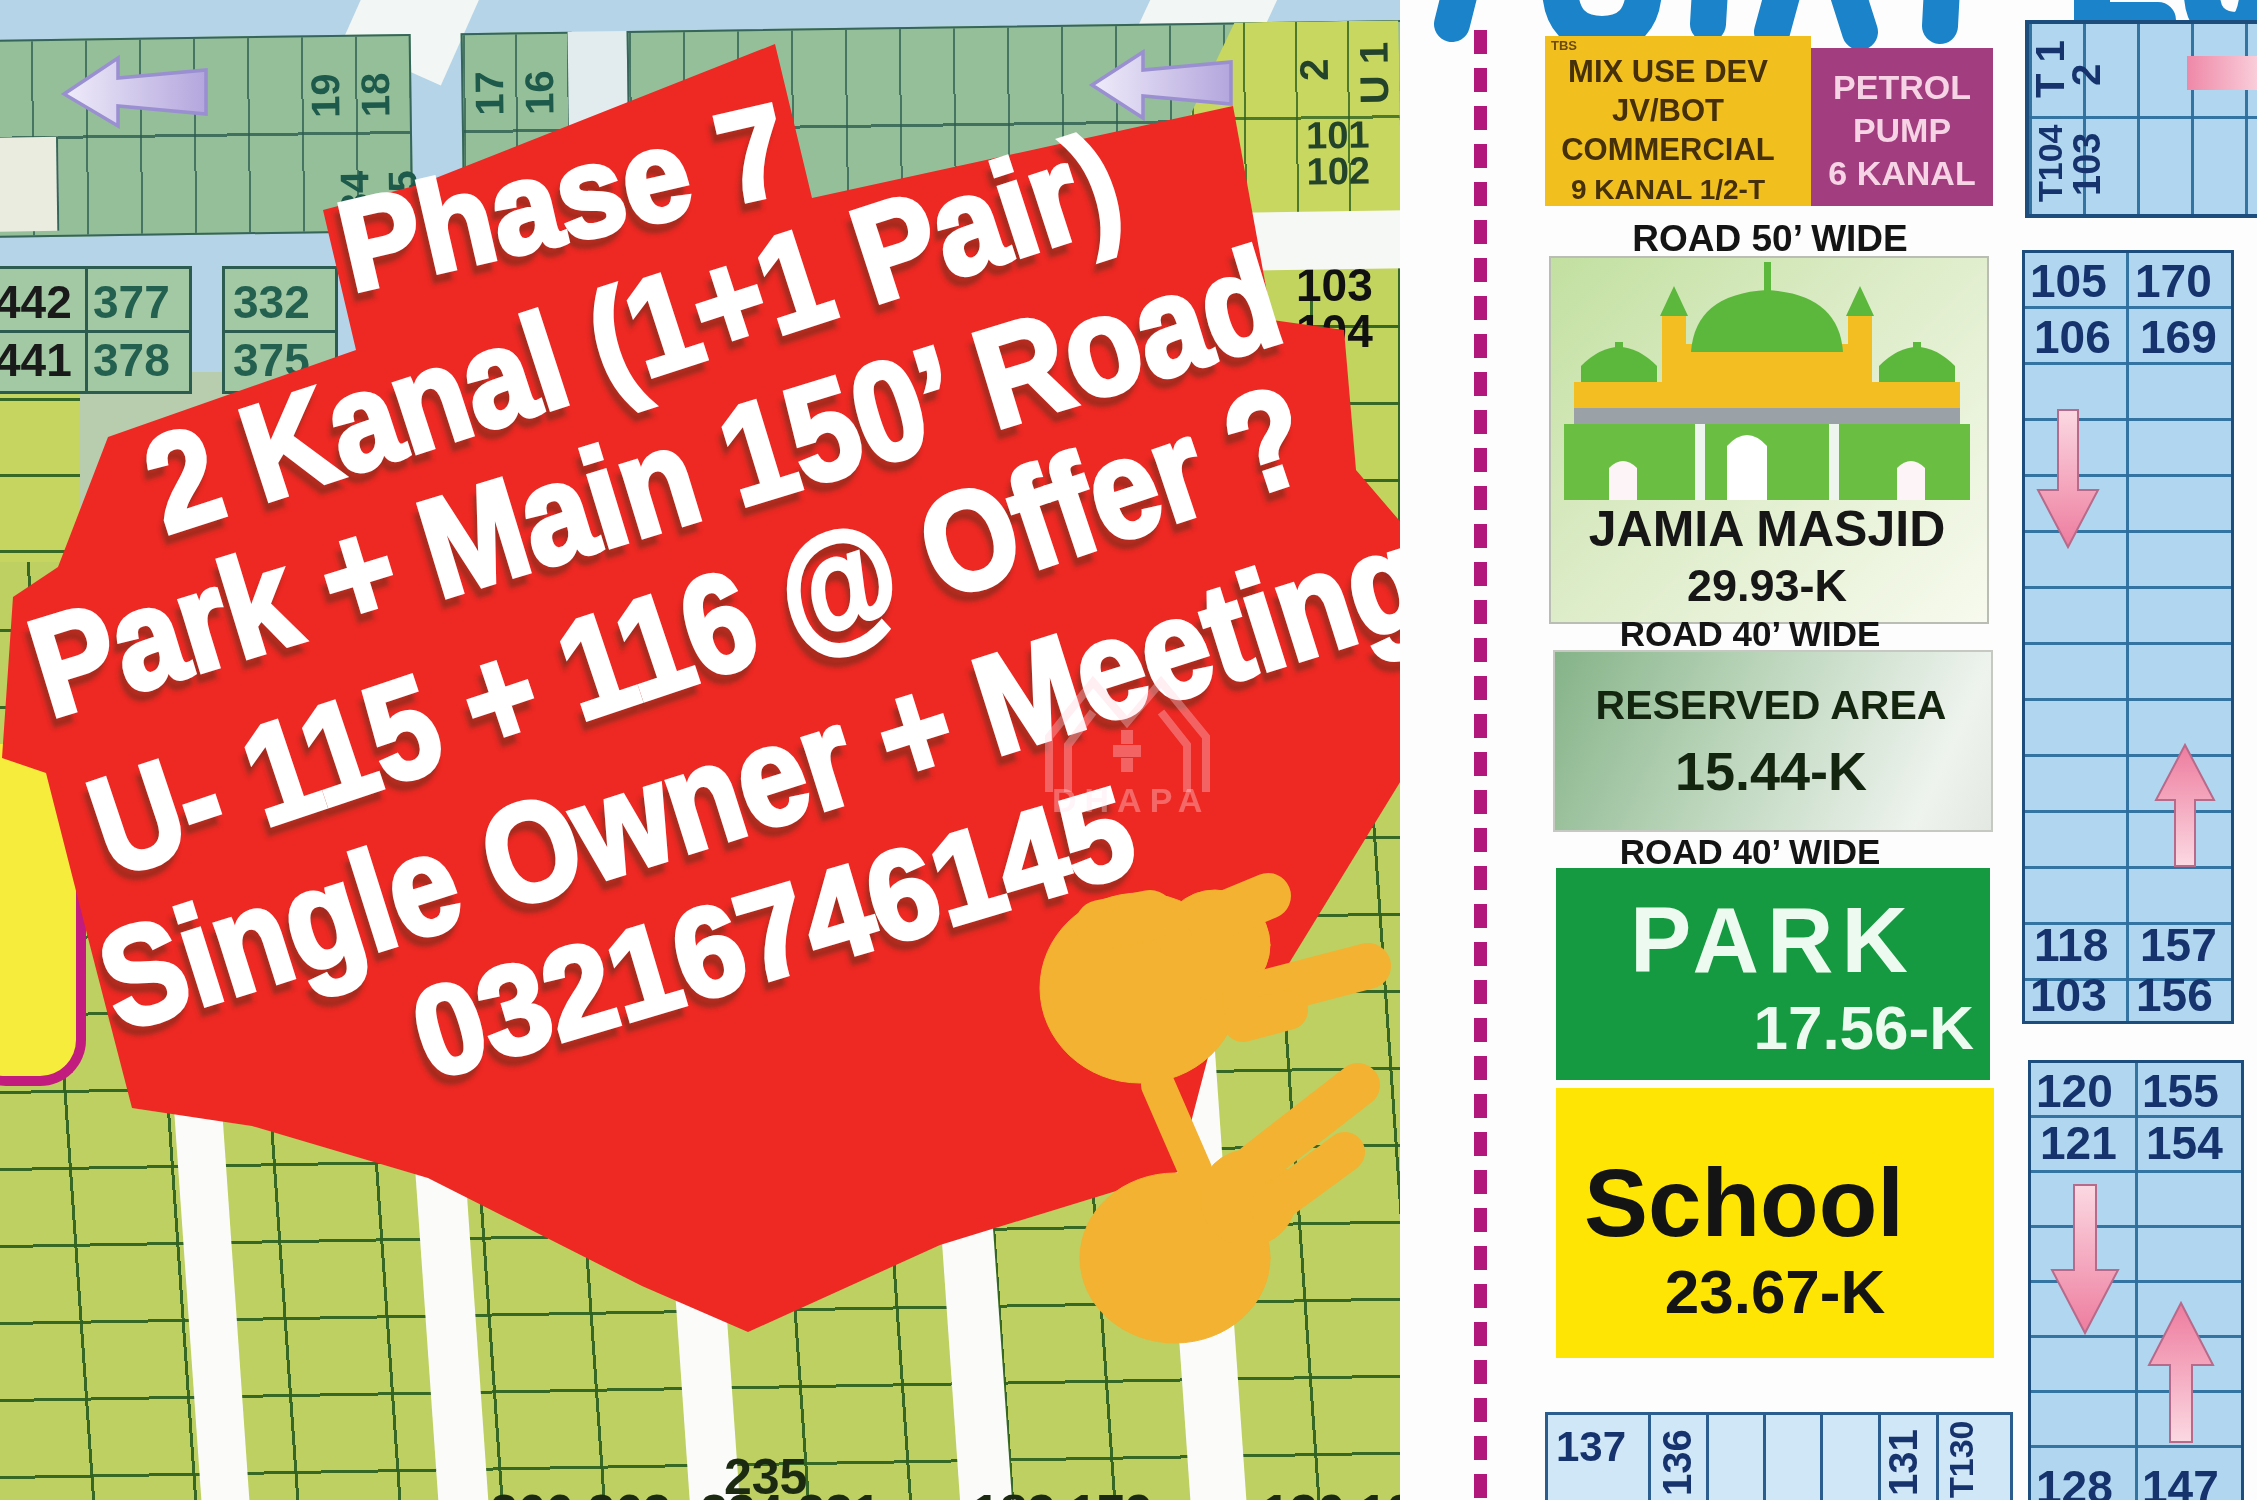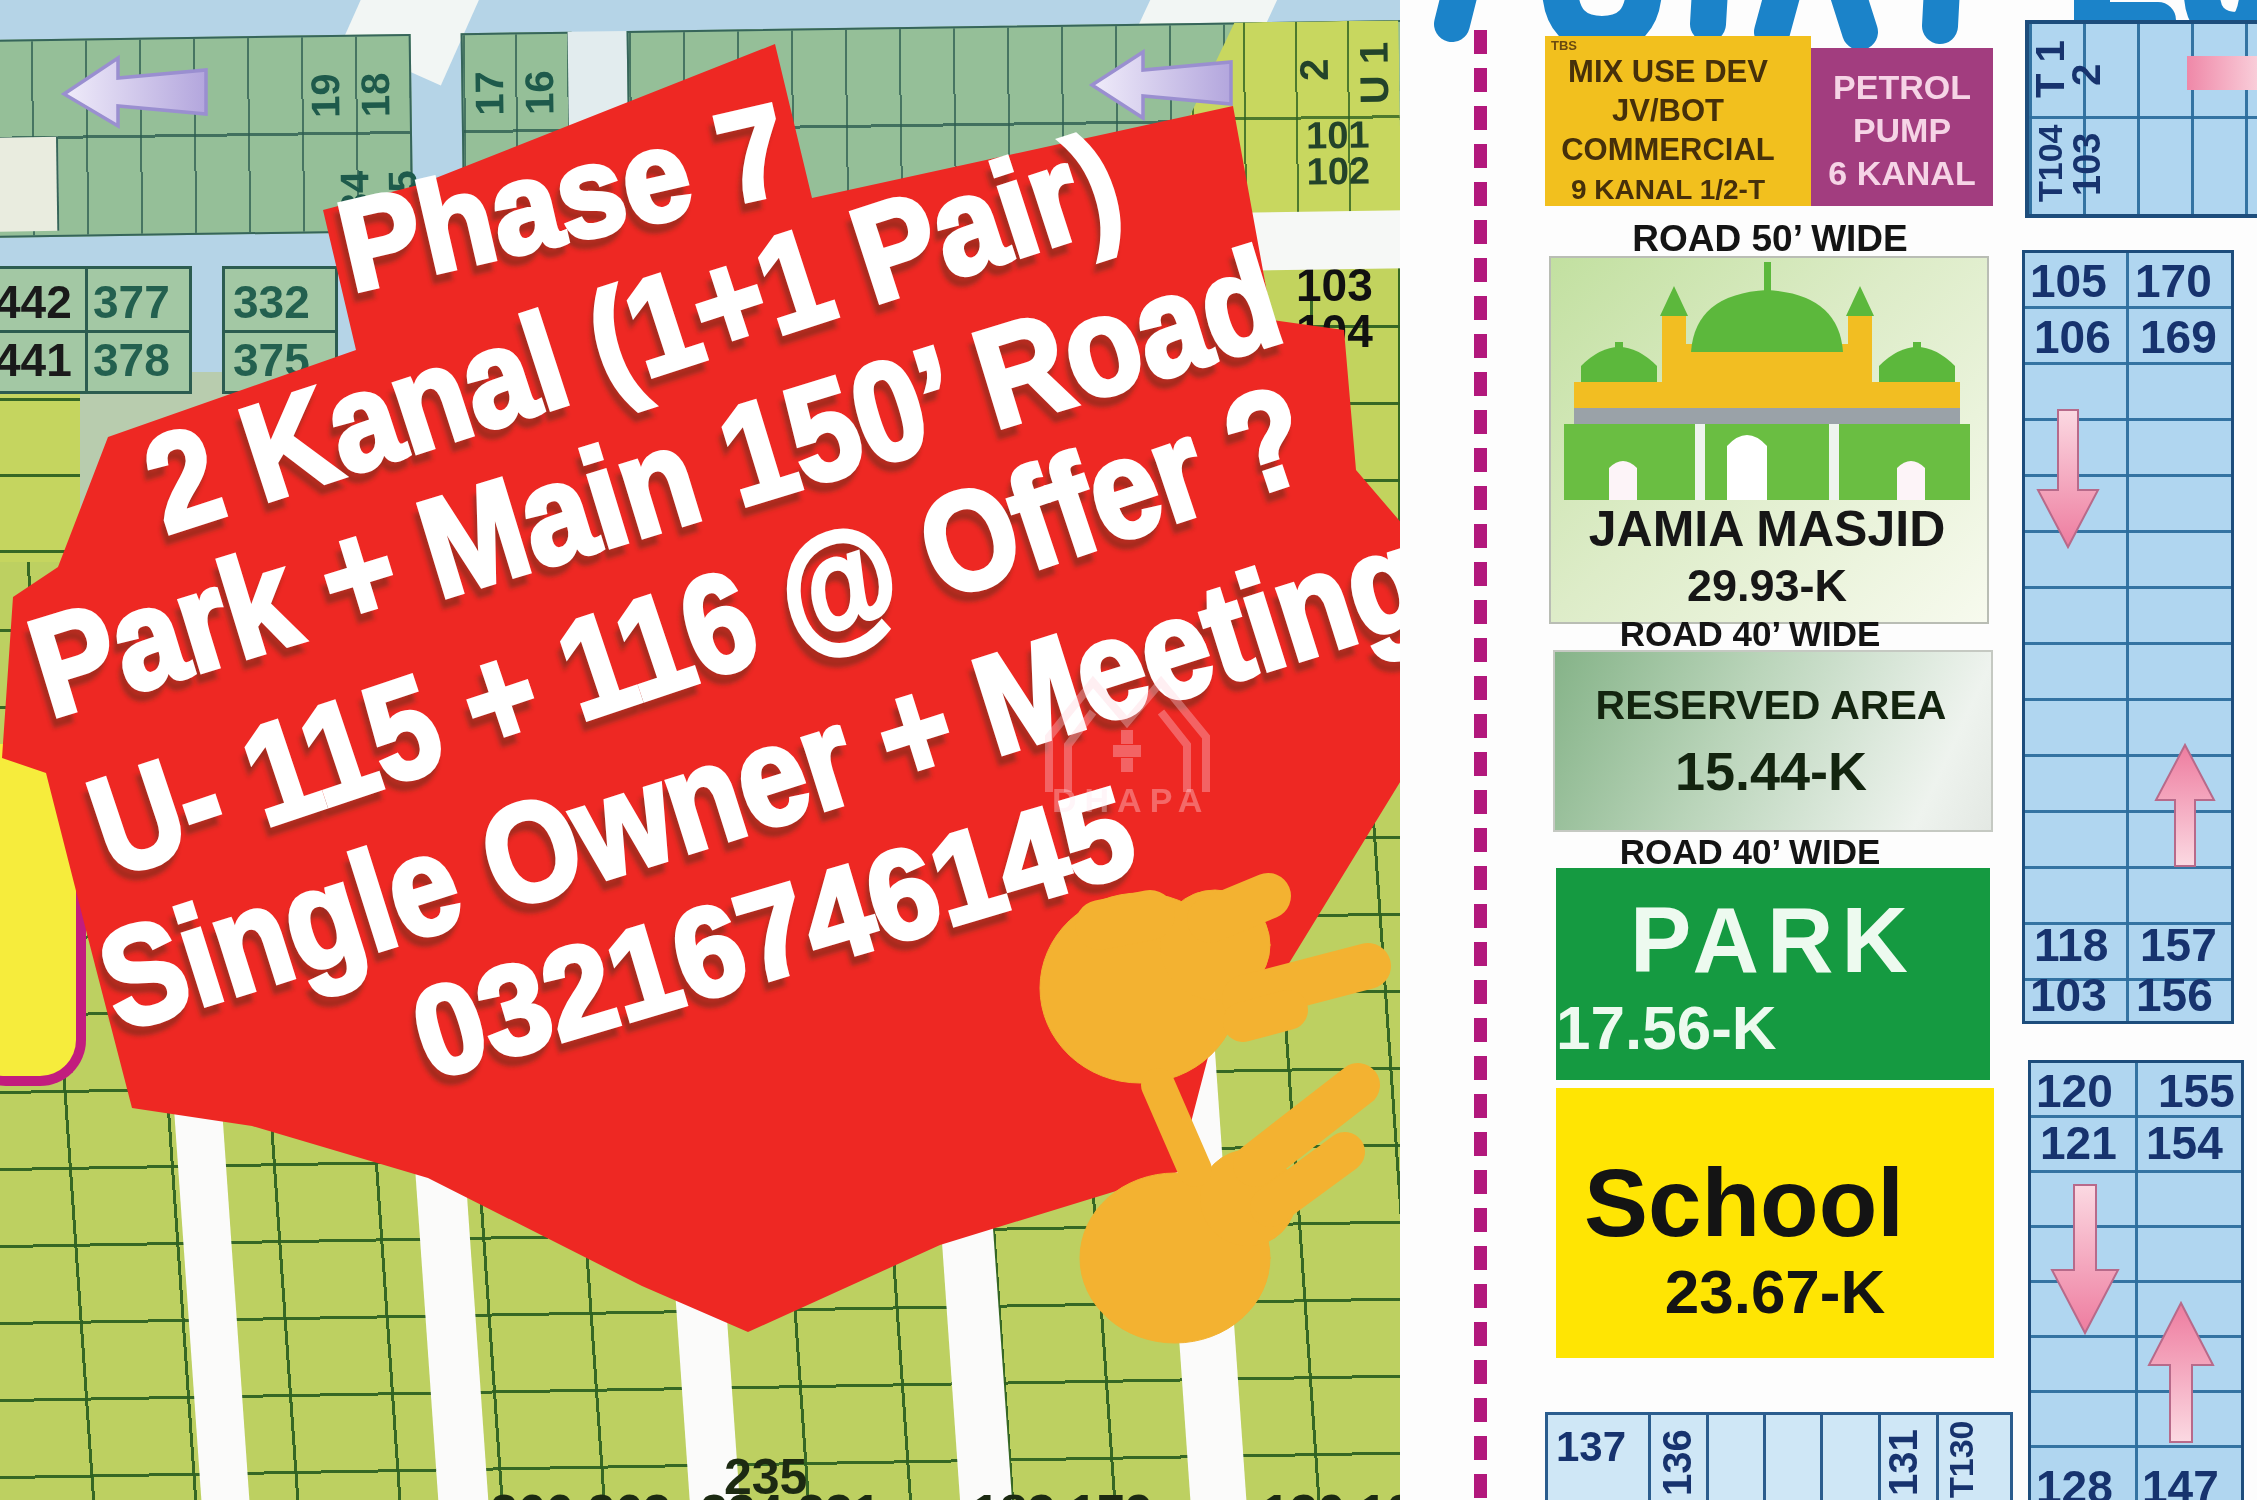--- a/index.html
+++ b/index.html
@@ -270,21 +270,21 @@
 
 <div class="abs" style="left:1553px;top:650px;width:436px;height:178px;border:2px solid #c5c9c2;
   background:linear-gradient(115deg,#85b388 0%,#b9d4b9 40%,#eef3ee 85%,#e3e8e3 100%);"></div>
 <div class="abs b" style="left:1553px;top:682px;width:436px;text-align:center;font-size:41px;color:#13240f;">RESERVED AREA</div>
 <div class="abs b" style="left:1553px;top:740px;width:436px;text-align:center;font-size:54px;color:#13240f;">15.44-K</div>
 
 <div class="abs b" style="left:1520px;top:832px;width:460px;text-align:center;font-size:35px;color:#141414;">ROAD 40’ WIDE</div>
 
 <div class="abs" style="left:1556px;top:868px;width:434px;height:212px;background:#159a41;"></div>
 <div class="abs b" style="left:1556px;top:888px;width:434px;text-align:center;font-size:92px;letter-spacing:8px;color:#edfaef;">PARK</div>
-<div class="abs b" style="left:1556px;top:992px;width:418px;text-align:left;font-size:62px;color:#edfaef;">17.56-K</div>
+<div class="abs b" style="left:1556px;top:992px;width:418px;text-align:right;font-size:62px;color:#edfaef;">17.56-K</div>
 
 <div class="abs" style="left:1556px;top:1088px;width:438px;height:270px;background:#ffe503;"></div>
 <div class="abs b" style="left:1556px;top:1148px;width:376px;text-align:center;font-size:96px;color:#141414;">School</div>
 <div class="abs b" style="left:1556px;top:1238px;width:438px;text-align:center;font-size:62px;color:#141414;margin-top:18px;">23.67-K</div>
 
 <div class="abs" style="left:1545px;top:1412px;width:462px;height:88px;background:#cfe7f6;border:3px solid #2b5d8e;">
   <div class="abs" style="left:100px;top:0;width:3px;height:100%;background:#2b5d8e;"></div>
   <div class="abs" style="left:158px;top:0;width:3px;height:100%;background:#2b5d8e;"></div>
   <div class="abs" style="left:215px;top:0;width:3px;height:100%;background:#2b5d8e;"></div>
   <div class="abs" style="left:272px;top:0;width:3px;height:100%;background:#2b5d8e;"></div>
@@ -324,21 +324,21 @@
 <div class="abs b" style="left:2034px;top:918px;font-size:46px;color:#17336e;">118</div>
 <div class="abs b" style="left:2140px;top:918px;font-size:46px;color:#17336e;">157</div>
 <div class="abs b" style="left:2030px;top:968px;font-size:46px;color:#17336e;">103</div>
 <div class="abs b" style="left:2136px;top:968px;font-size:46px;color:#17336e;">156</div>
 
 <div class="abs" style="left:2028px;top:1060px;width:210px;height:440px;background:#b0d6f0;border:3px solid #1d4d7c;
   background-image:
     linear-gradient(90deg, transparent 0 104px, rgba(45,110,158,.95) 104px 107px, transparent 107px 100%),
     repeating-linear-gradient(180deg, transparent 0 52px, rgba(45,110,158,.95) 52px 55px);"></div>
 <div class="abs b" style="left:2036px;top:1064px;font-size:46px;color:#17336e;">120</div>
-<div class="abs b" style="left:2142px;top:1064px;font-size:46px;color:#17336e;margin-left:16px;">155</div>
+<div class="abs b" style="left:2142px;top:1064px;font-size:46px;color:#17336e;">155</div>
 <div class="abs b" style="left:2040px;top:1116px;font-size:46px;color:#17336e;">121</div>
 <div class="abs b" style="left:2146px;top:1116px;font-size:46px;color:#17336e;">154</div>
 <div class="abs b" style="left:2036px;top:1460px;font-size:46px;color:#17336e;">128</div>
 <div class="abs b" style="left:2142px;top:1460px;font-size:46px;color:#17336e;">147</div>
 
 <svg class="abs" style="left:2020px;top:0;" width="237" height="1500" viewBox="0 0 237 1500">
 
   <rect x="167" y="56" width="70" height="34" fill="url(#pinkh2)"></rect>
   <defs>
     <linearGradient id="pinkh2" x1="1" y1="0" x2="0" y2="0">

